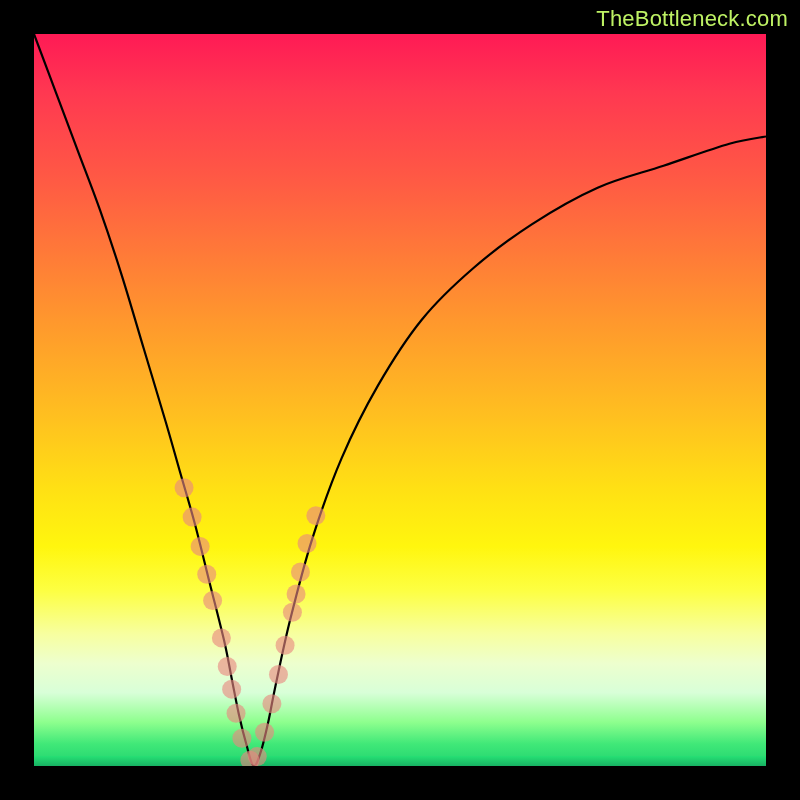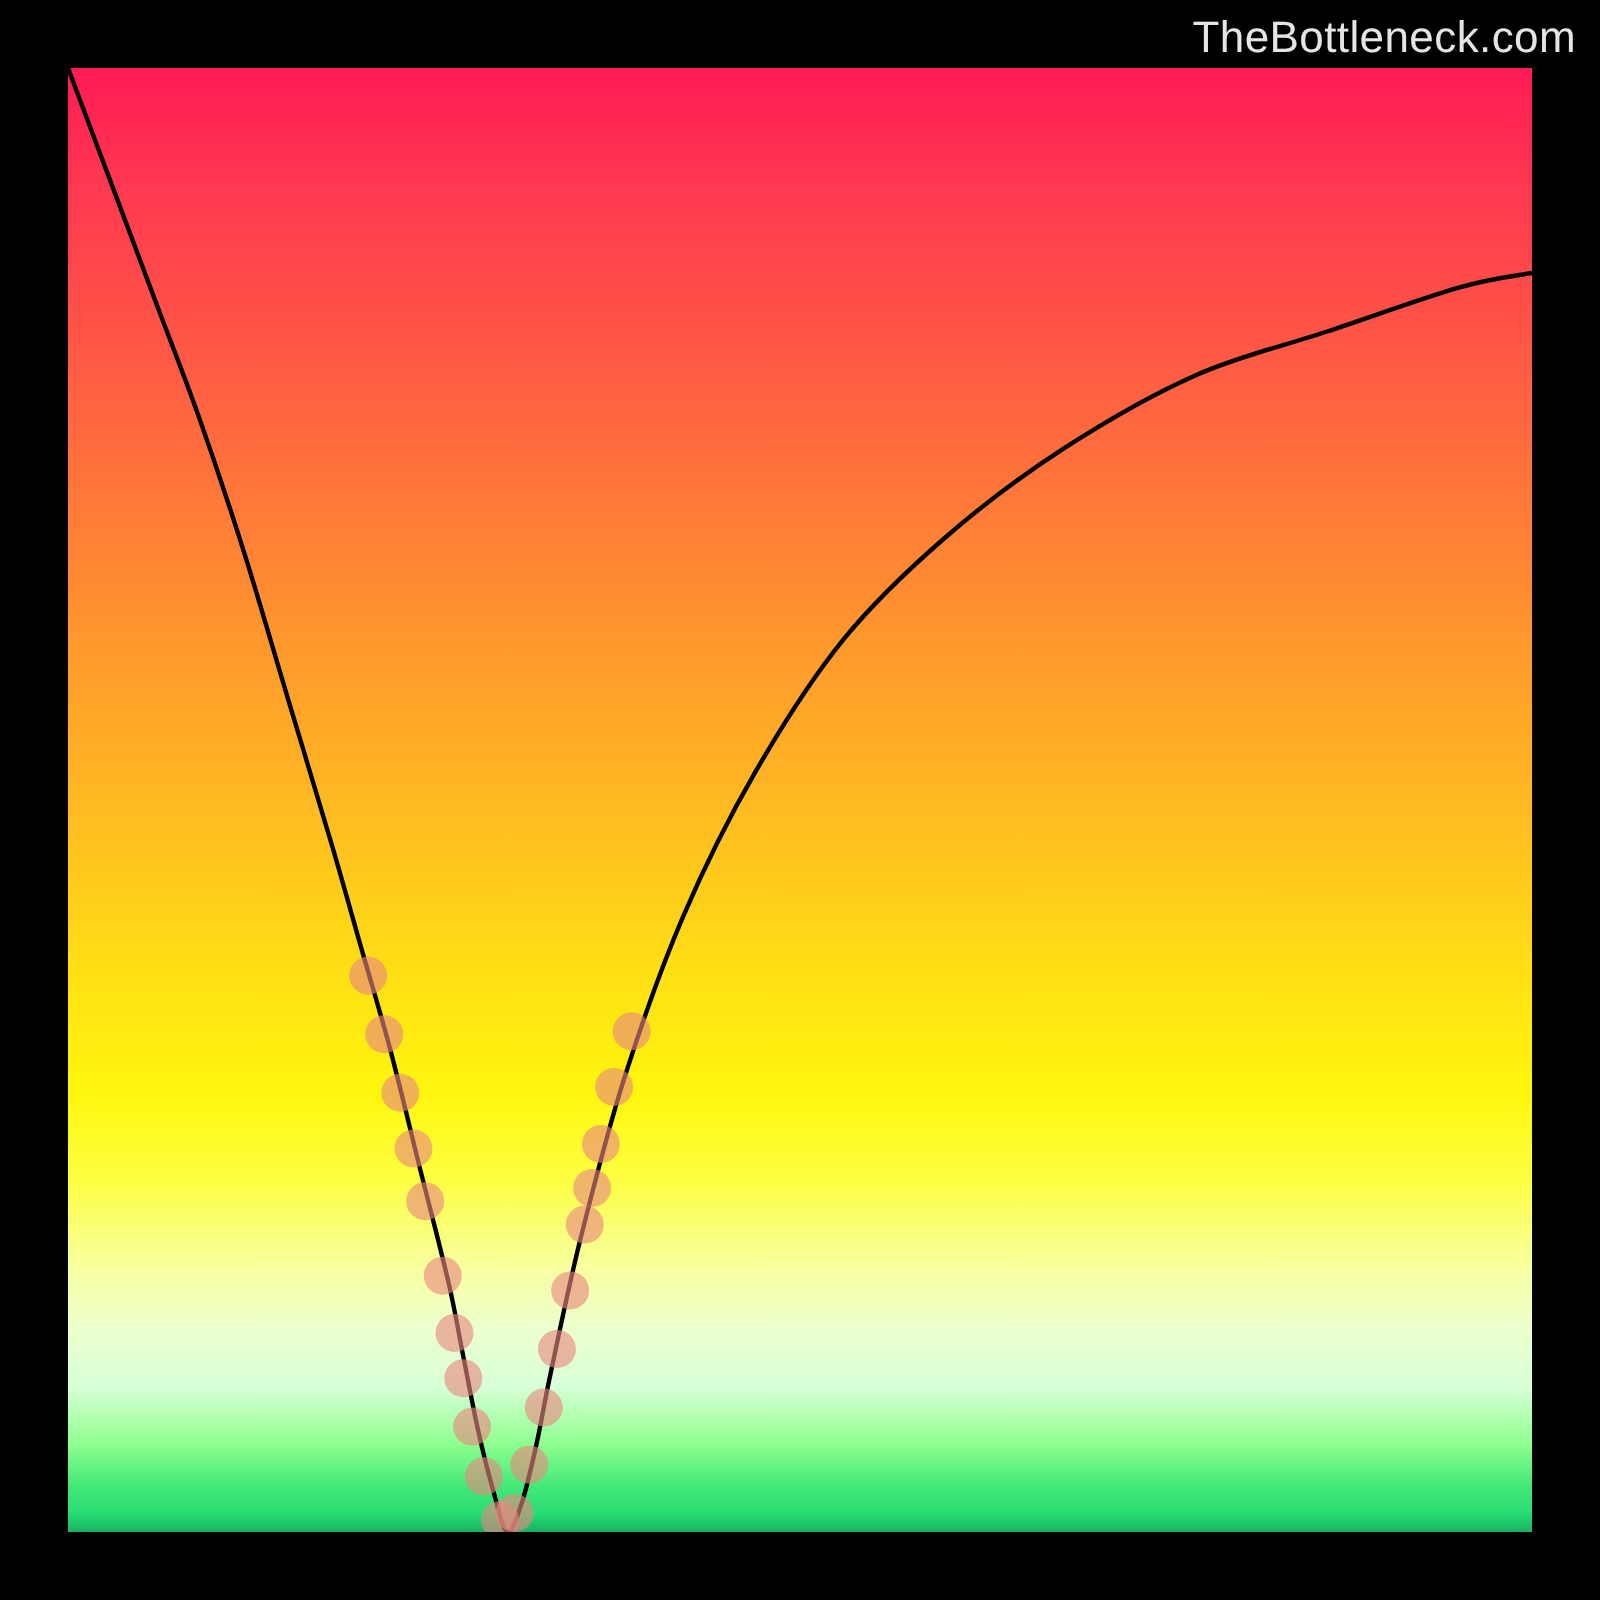--- a/index.html
+++ b/index.html
@@ -49,21 +49,21 @@
     position:absolute;
     left:0; right:0;
     bottom:0;
     height:10px;
     background: linear-gradient(to bottom, #26e074, #17b263);
   }
   .watermark {
     position: absolute;
     top: 6px;
     right: 12px;
-    color: #e5e5e5;
+    color: #bef264;
     font-size: 22px;
     font-weight: 500;
     letter-spacing: 0.2px;
     z-index: 30;
     user-select: none;
   }
   svg.curve {
     position: absolute;
     left: 0; top: 0;
     width: 100%;

